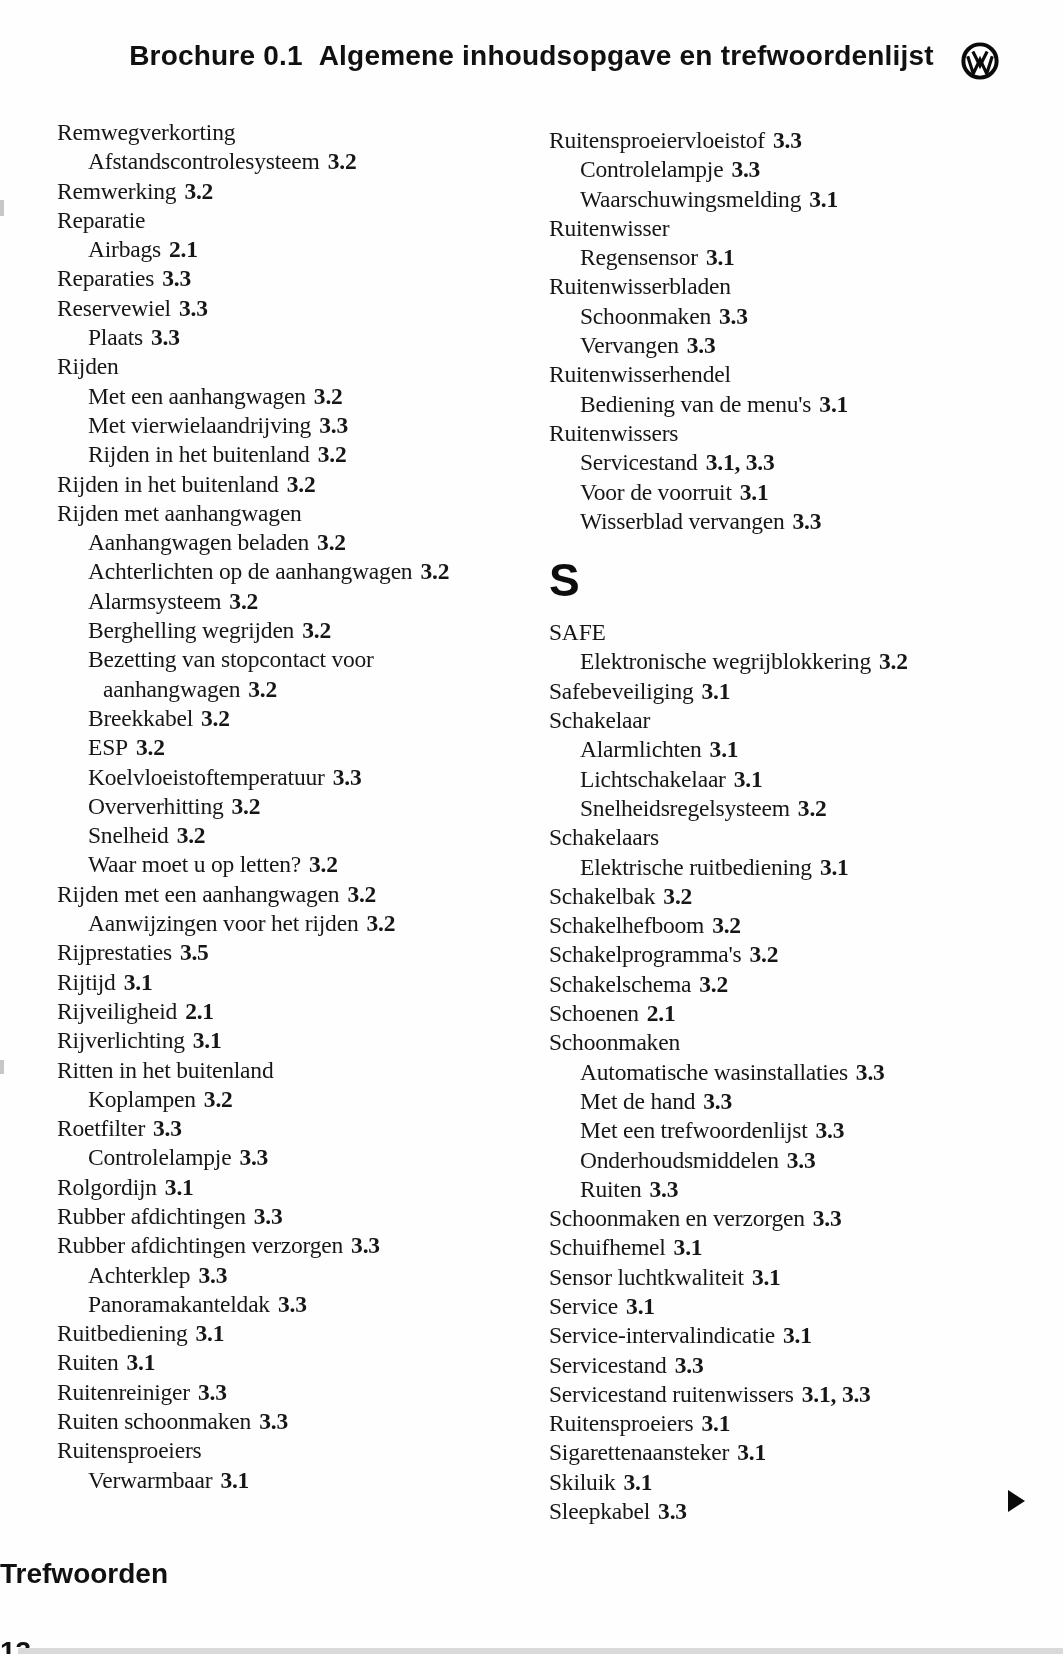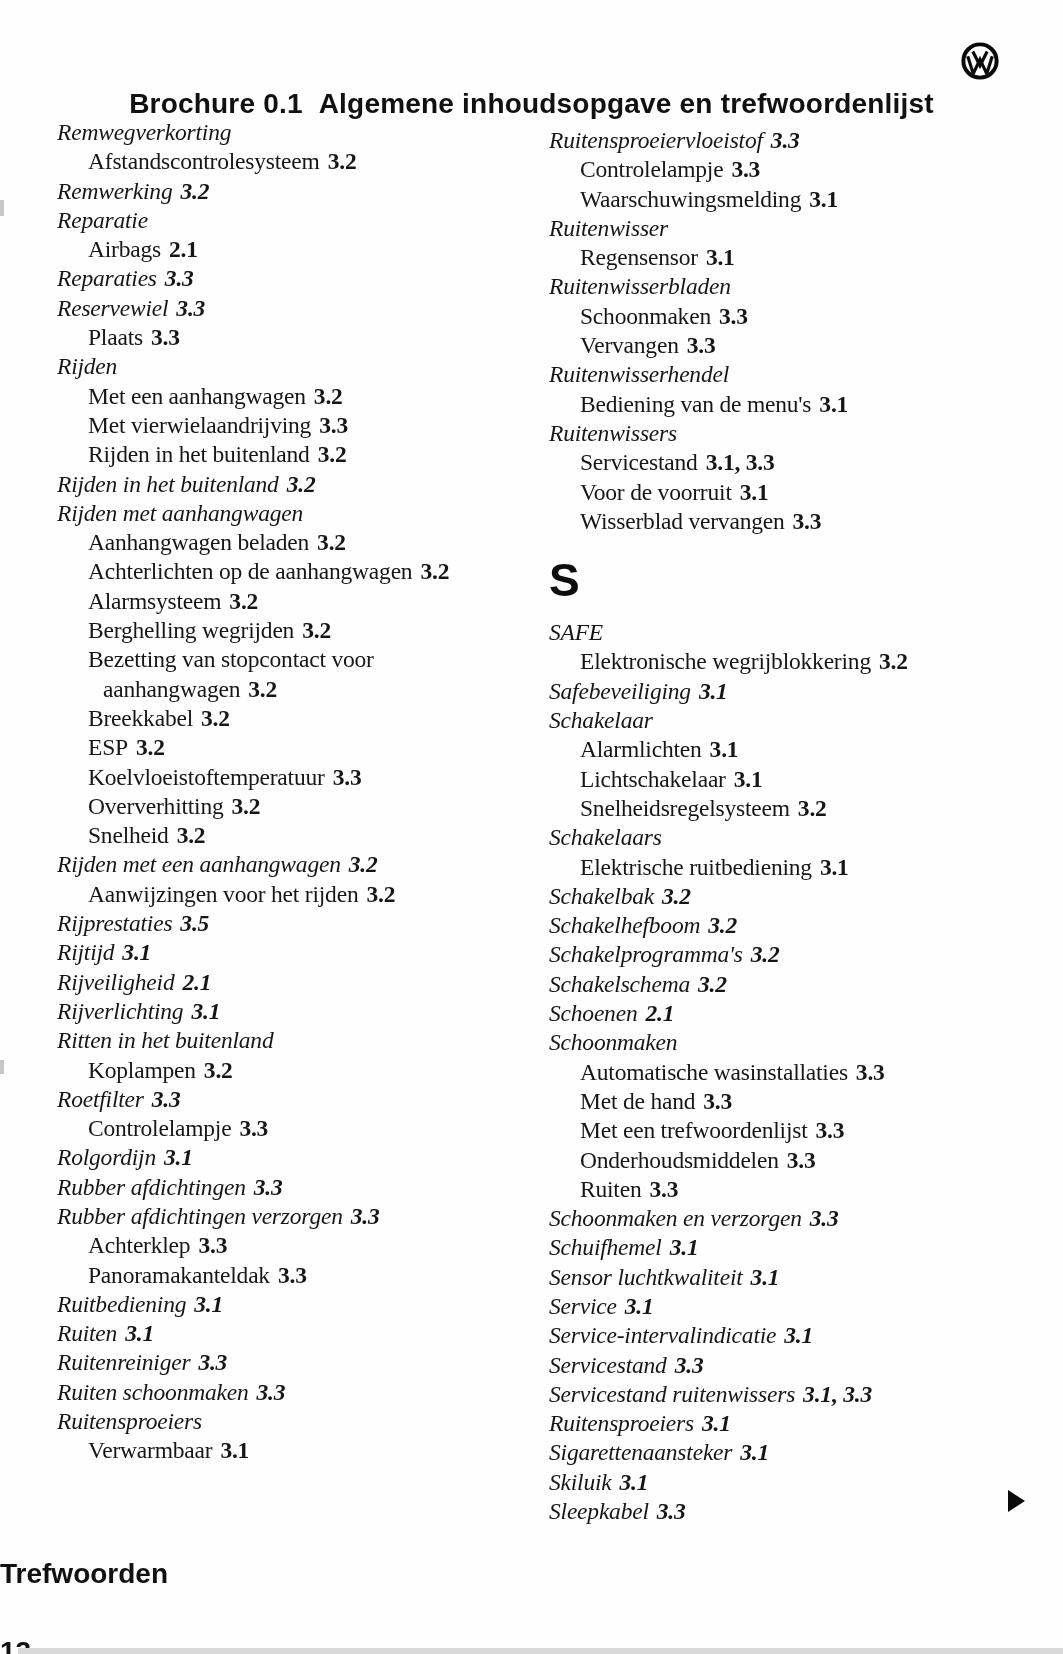--- a/index.html
+++ b/index.html
@@ -10,34 +10,33 @@
     font-family:"Liberation Serif", serif;
     color:#161616;
     overflow:hidden;
   }
   .title-row{
     position:absolute;left:0;top:40px;width:1063px;
     display:flex;justify-content:center;align-items:baseline;gap:16px;
     font-family:"Liberation Sans", sans-serif;
     font-weight:bold;font-size:28px;letter-spacing:0.2px;
     color:#111;
-    margin-top:48px;
   }
   .logo{
     position:absolute;left:961px;top:42px;width:38px;height:38px;
   }
   .col{
     position:absolute;top:118px;
     font-size:23.5px;line-height:29.3px;letter-spacing:-0.2px;
     white-space:nowrap;
   }
   .col-left{left:57px;width:460px;}
   .col-right{left:549px;width:480px;margin-top:8px;}
   .entry{height:29.3px;}
-  .entry.lvl0{padding-left:0;font-style:italic;}
+  .entry.lvl0{padding-left:0;}
   .entry.lvl1{padding-left:31px;}
   .entry.lvl2{padding-left:46px;}
   .entry .n{font-weight:bold;margin-left:8px;}
   .letter{
     font-family:"Liberation Sans", sans-serif;
     font-weight:bold;font-size:46px;line-height:52px;
     margin-top:18px;margin-bottom:12px;color:#0d0d0d;
   }
   .footer{
     position:absolute;top:1558px;left:0;width:1007px;
@@ -95,20 +94,21 @@
       <div class="entry lvl1"><span class="t">Achterlichten op de aanhangwagen</span><span class="n">3.2</span></div>
       <div class="entry lvl1"><span class="t">Alarmsysteem</span><span class="n">3.2</span></div>
       <div class="entry lvl1"><span class="t">Berghelling wegrijden</span><span class="n">3.2</span></div>
       <div class="entry lvl1"><span class="t">Bezetting van stopcontact voor</span></div>
       <div class="entry lvl2"><span class="t">aanhangwagen</span><span class="n">3.2</span></div>
       <div class="entry lvl1"><span class="t">Breekkabel</span><span class="n">3.2</span></div>
       <div class="entry lvl1"><span class="t">ESP</span><span class="n">3.2</span></div>
       <div class="entry lvl1"><span class="t">Koelvloeistoftemperatuur</span><span class="n">3.3</span></div>
       <div class="entry lvl1"><span class="t">Oververhitting</span><span class="n">3.2</span></div>
       <div class="entry lvl1"><span class="t">Snelheid</span><span class="n">3.2</span></div>
+      <div class="entry lvl1"><span class="t">Waar moet u op letten?</span><span class="n">3.2</span></div>
       <div class="entry lvl0"><span class="t">Rijden met een aanhangwagen</span><span class="n">3.2</span></div>
       <div class="entry lvl1"><span class="t">Aanwijzingen voor het rijden</span><span class="n">3.2</span></div>
       <div class="entry lvl0"><span class="t">Rijprestaties</span><span class="n">3.5</span></div>
       <div class="entry lvl0"><span class="t">Rijtijd</span><span class="n">3.1</span></div>
       <div class="entry lvl0"><span class="t">Rijveiligheid</span><span class="n">2.1</span></div>
       <div class="entry lvl0"><span class="t">Rijverlichting</span><span class="n">3.1</span></div>
       <div class="entry lvl0"><span class="t">Ritten in het buitenland</span></div>
       <div class="entry lvl1"><span class="t">Koplampen</span><span class="n">3.2</span></div>
       <div class="entry lvl0"><span class="t">Roetfilter</span><span class="n">3.3</span></div>
       <div class="entry lvl1"><span class="t">Controlelampje</span><span class="n">3.3</span></div>

